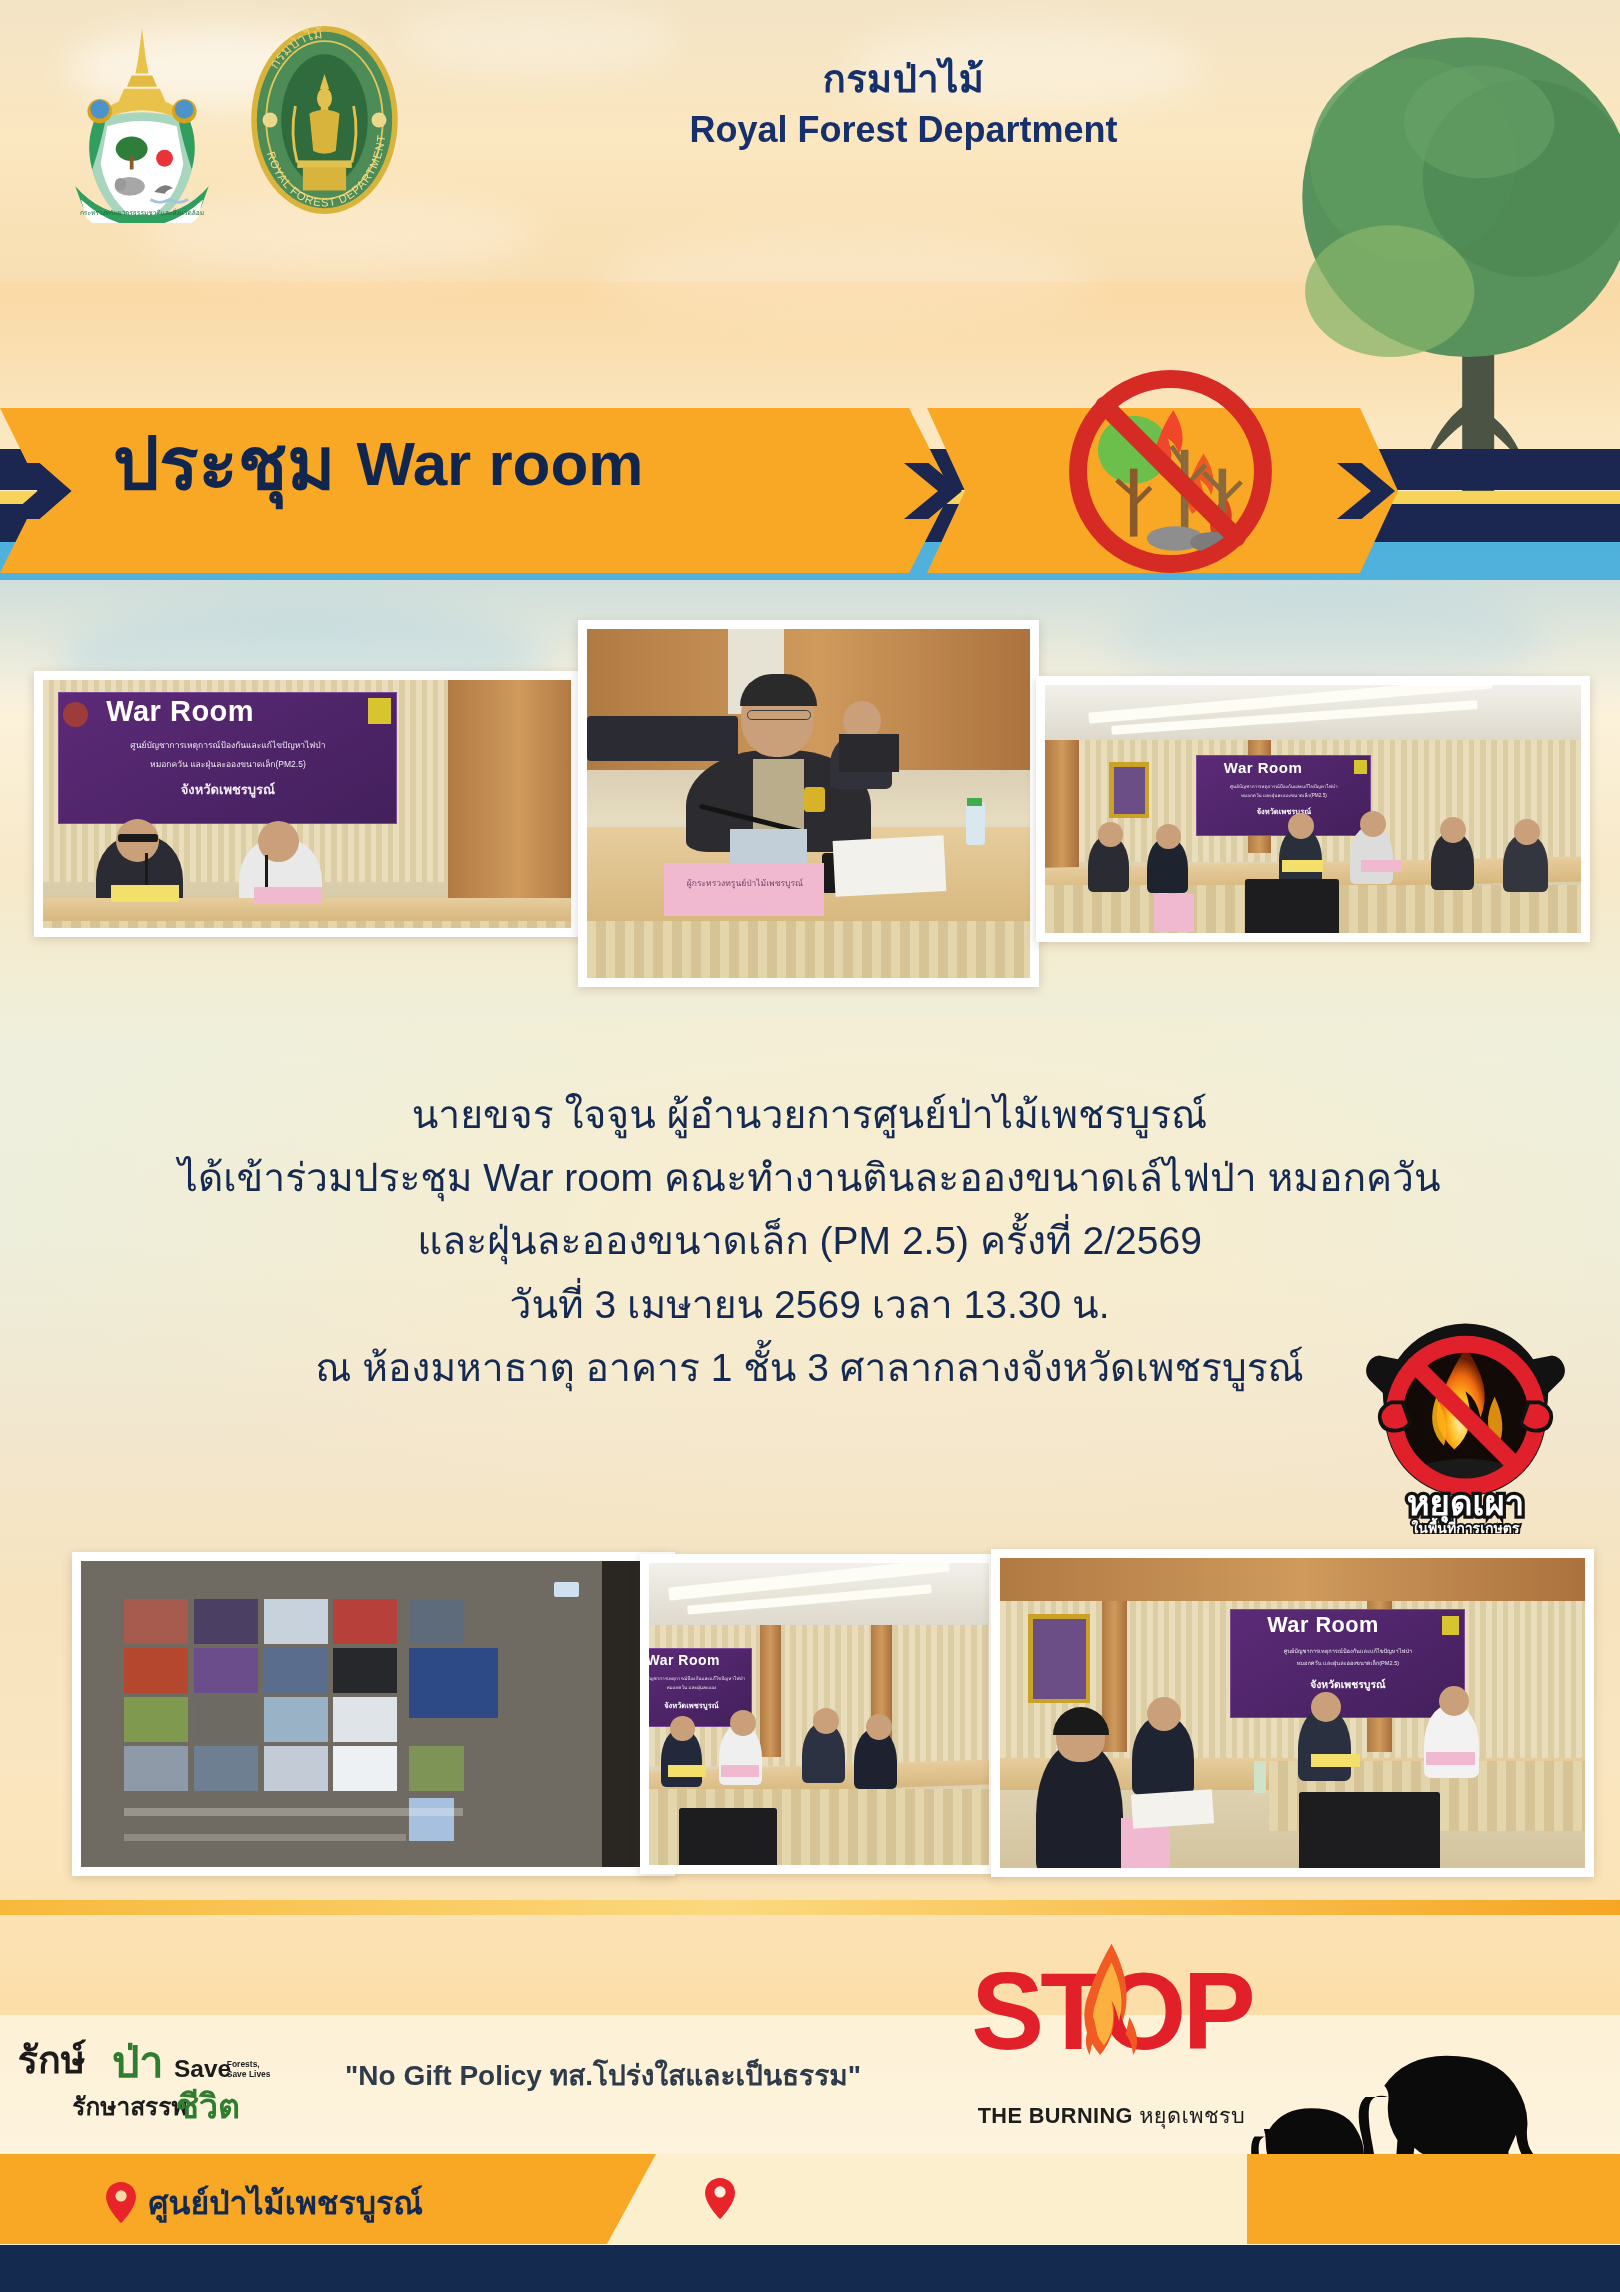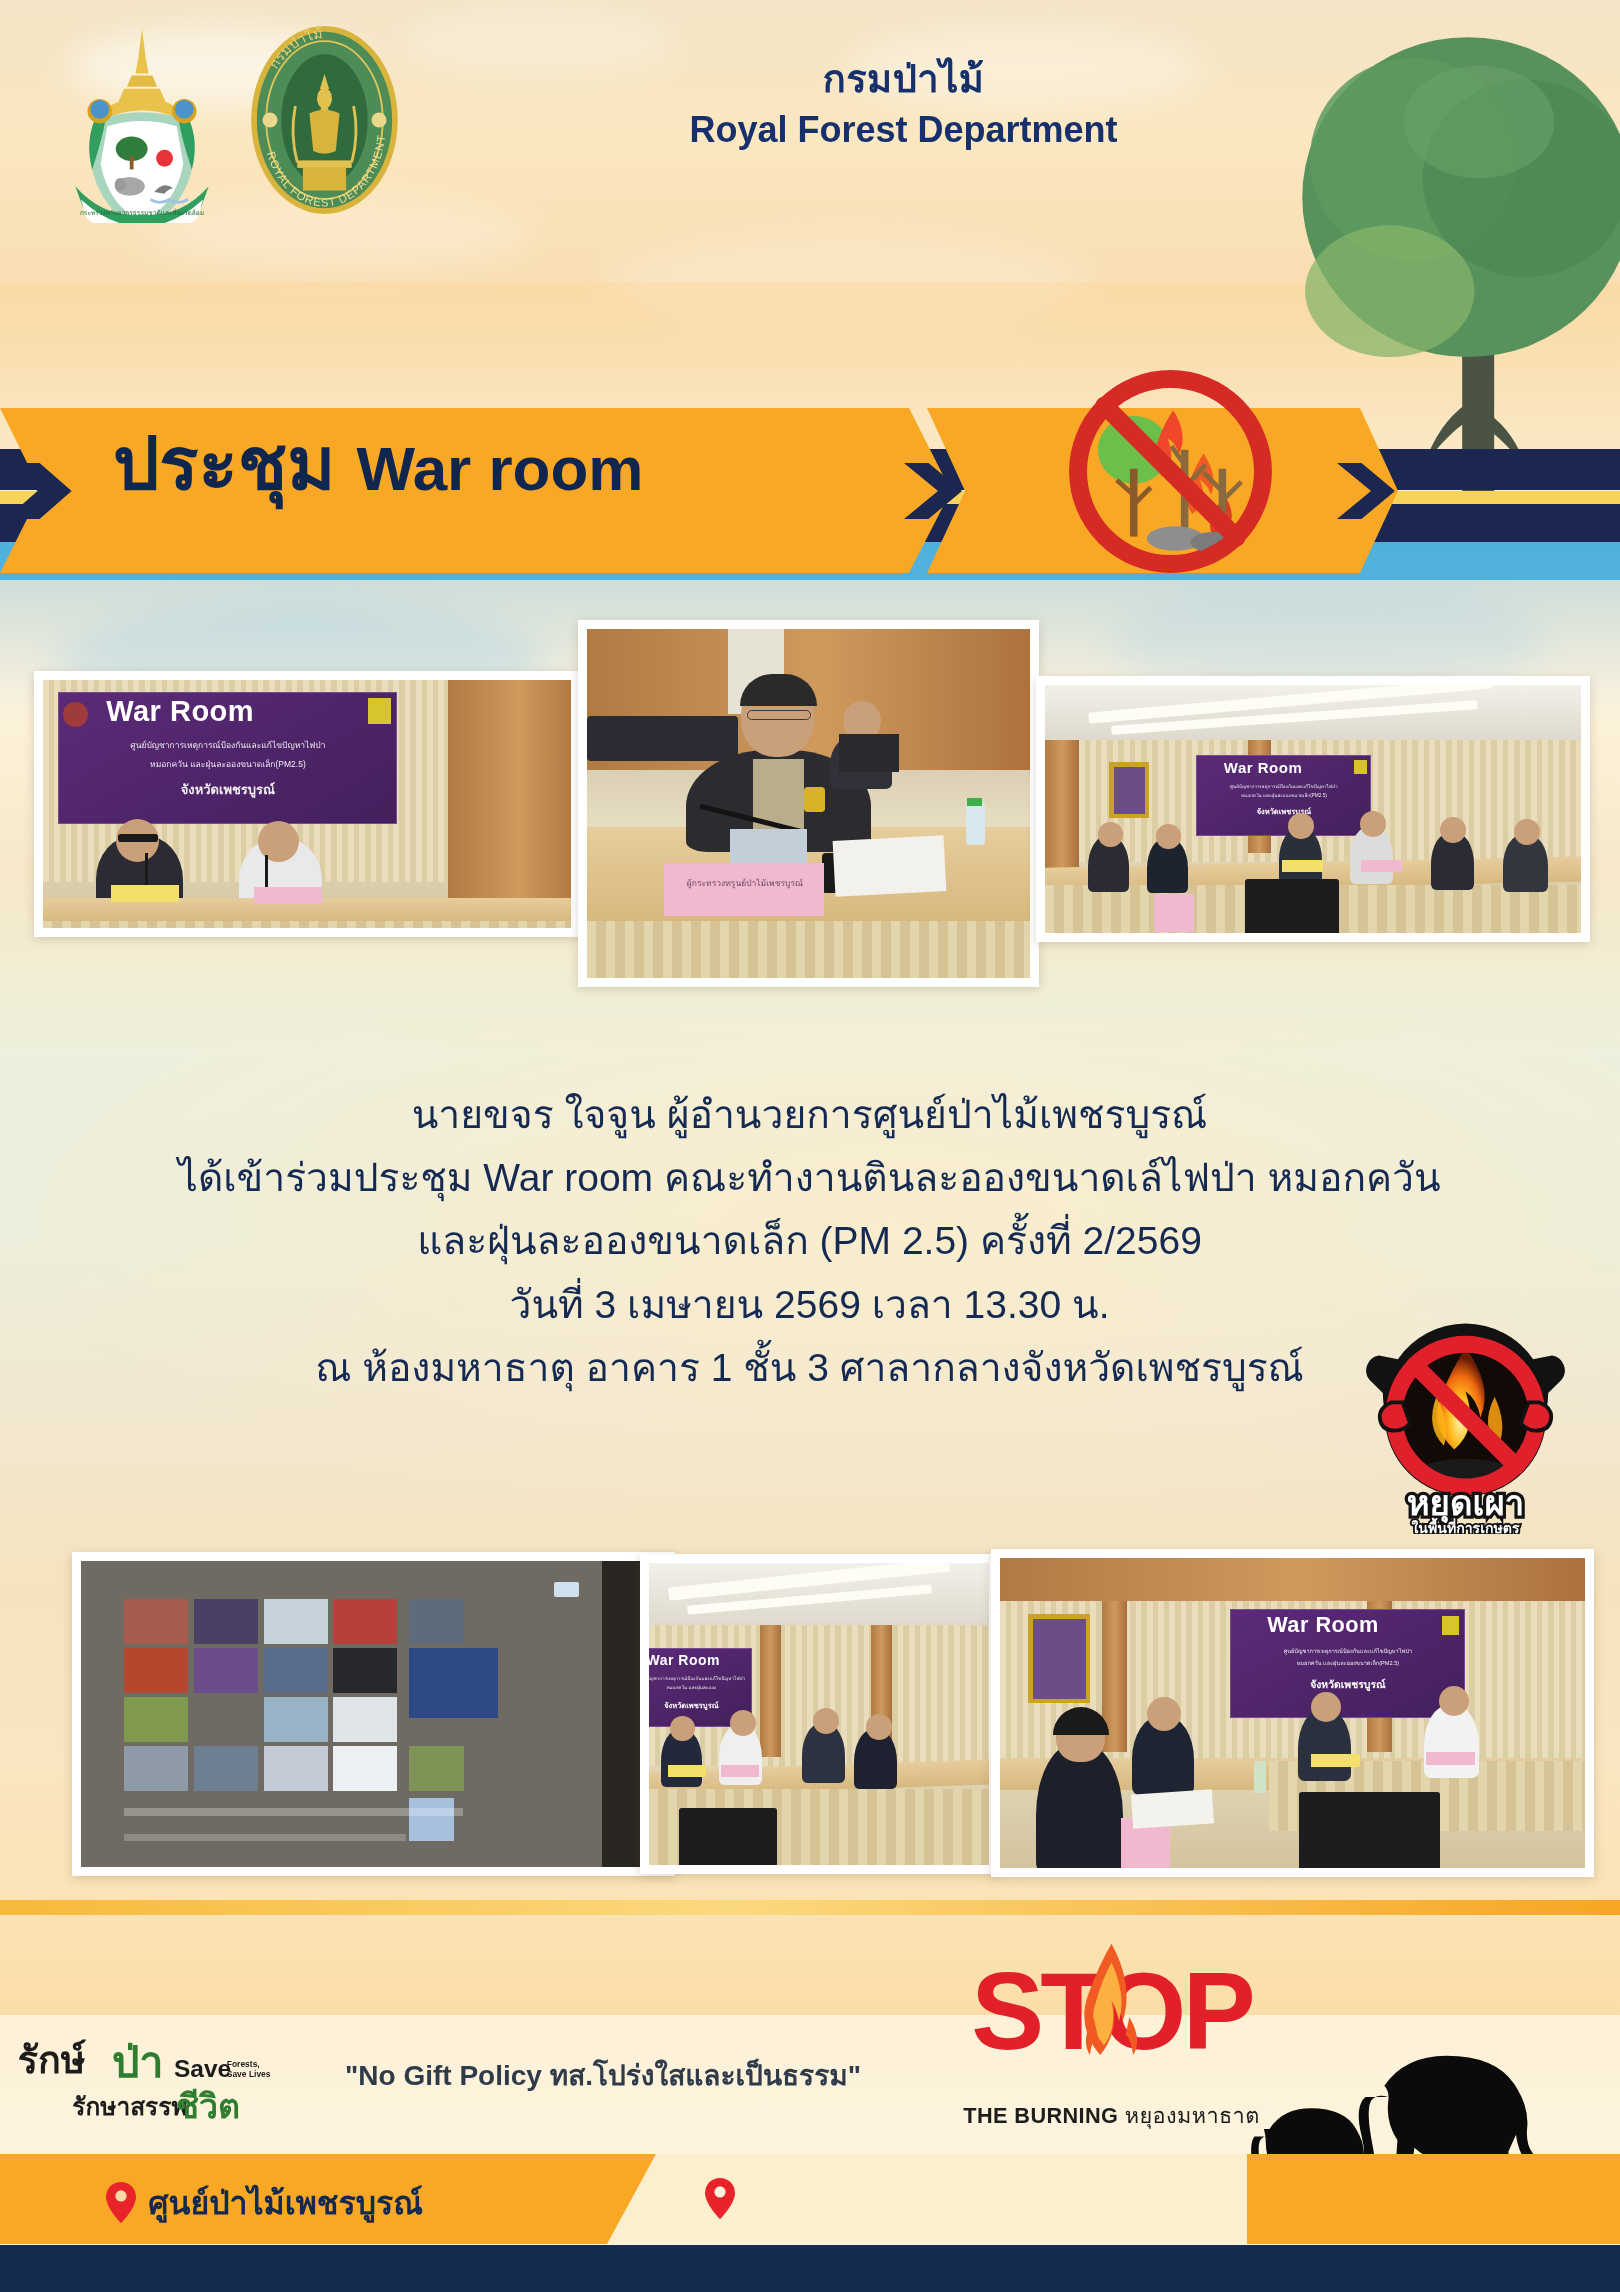--- a/index.html
+++ b/index.html
@@ -33,21 +33,21 @@
   .stripe{position:absolute;}
   .ribbon-main{
     position:absolute;left:0;top:17px;width:951px;height:165px;background:#f9a826;
     clip-path:polygon(0 0,909px 0,951px 83px,909px 165px,0 165px,41px 83px);
   }
   .ribbon-tail{
     position:absolute;left:927px;top:17px;width:471px;height:165px;background:#f9a826;
     clip-path:polygon(0 0,433px 0,471px 83px,433px 165px,0 165px,38px 83px);
   }
   .chev{position:absolute;background:#1b2750;}
-  .ribbon-title{position:absolute;left:113px;top:36px;display:flex;align-items:flex-end;gap:21px;color:#10264f;}
+  .ribbon-title{position:absolute;left:113px;top:36px;display:flex;align-items:center;gap:21px;color:#10264f;}
   .ribbon-title .t-th{font-size:73px;font-weight:bold;line-height:1;}
   .ribbon-title .t-en{font-size:62px;font-weight:bold;line-height:1;}
 
   .noburn-badge{position:absolute;left:1062px;top:363px;width:217px;height:217px;}
 
   
   .photo{position:absolute;background:#fff;box-shadow:0 2.8px 9.4px rgba(90,70,40,.22);}
   .photo .inner{position:absolute;inset:9.4px;overflow:hidden;background:#c9c4b8;}
 
   
@@ -529,21 +529,21 @@
 
     <g>
       <path d="M165 6 q24 44 12 82 q-4 -22 -12 -30 q10 40 -12 66 q-26 -30 -12 -66 q10 -28 24 -52z" fill="#f15a22"></path>
       <path d="M165 26 q16 34 8 62 q-4 -16 -8 -22 q6 30 -8 48 q-18 -22 -8 -48 q6 -22 16 -40z" fill="#fbb040"></path>
       <path d="M146 84 q-14 24 -4 40 q2 -16 8 -22z" fill="#f15a22"></path>
       <path d="M184 84 q14 24 4 40 q-2 -16 -8 -22z" fill="#f15a22"></path>
     </g>
   </svg>
   <div class="stop-sub">
     <b>THE BURNING</b>
-    <span>หยุองมหาธาต</span>
+    <span>หยุดเพชรบ</span>
   </div>
 </div>
 
 <div class="elephants">
   <svg viewBox="0 0 420 172" width="395" height="162">
     <g fill="#0b0b0b">
 
       <path d="M180 40 q22 -32 66 -32 q52 0 72 30 q16 24 14 46 q-2 18 6 28 q10 12 24 12 q10 0 16 -6 q-2 14 -18 16 q-20 2 -30 -14 q-8 -12 -10 -28 l-8 18 l2 44 h-16 l-2 -40 q-16 8 -38 8 l-4 32 h-16 l2 -34 q-18 -4 -28 -14 l-6 46 h-16 l4 -54 q-12 -18 -10 -40 q2 -12 -4 -18z"></path>
       <path d="M184 52 q-12 -4 -18 4 q-6 10 2 50 q4 18 -2 28 h-12 q8 -18 2 -40 q-8 -32 4 -42z"></path>
 

